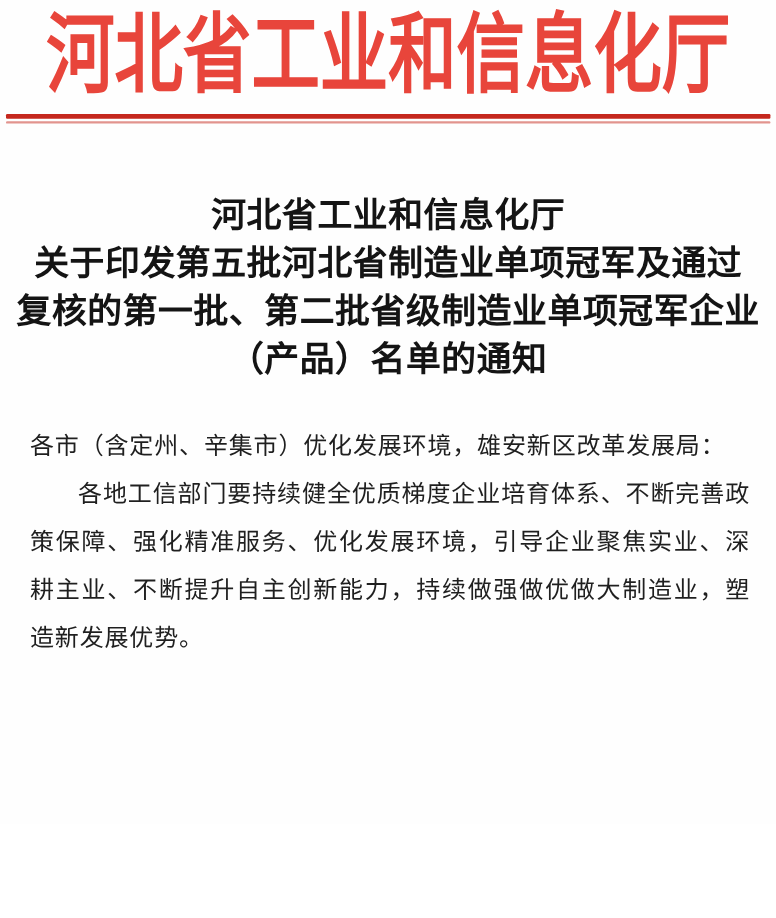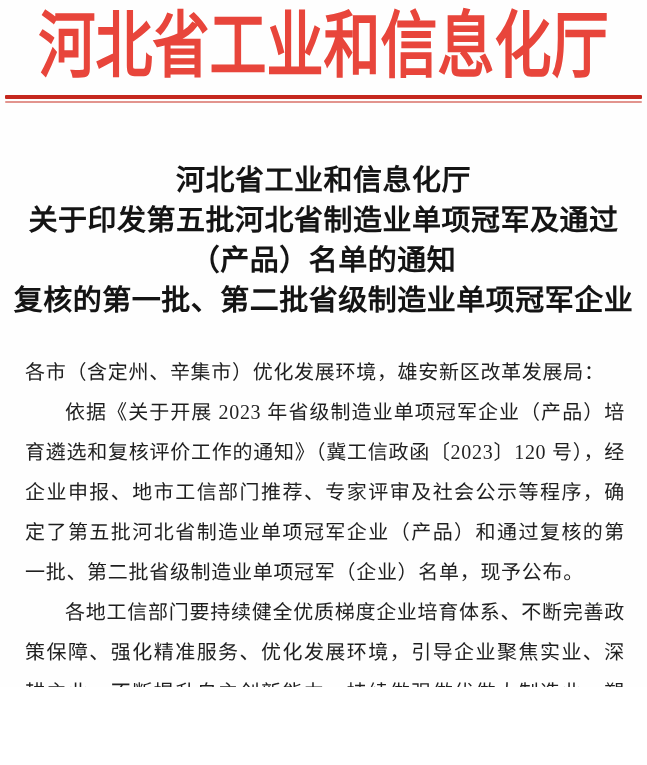--- a/index.html
+++ b/index.html
@@ -6,21 +6,21 @@
     margin: 0;
     padding: 0;
     background: #ffffff;
   }
   .page {
     position: relative;
     width: 647px;
     height: 687px;
     background: #fefefe;
     overflow: hidden;
-    font-family: Liberation Serif, serif;
+    font-family: Liberation Sans, sans-serif;
   }
 
   
   .letterhead {
     position: absolute;
     top: 8px;
     left: 0;
     right: 0;
     text-align: center;
   }
@@ -101,23 +101,22 @@
   </div>
 
   <div class="red-rule">
     <div class="rule-thick"></div>
     <div class="rule-thin"></div>
   </div>
 
   <div class="doc-title">
     <div class="title-line">河北省工业和信息化厅</div>
     <div class="title-line">关于印发第五批河北省制造业单项冠军及通过</div>
+    <div class="title-line">复核的第一批、第二批省级制造业单项冠军企业</div>
     <div class="title-line">（产品）名单的通知</div>
-    <div class="title-line">复核的第一批、第二批省级制造业单项冠军企业</div>
   </div>
 
   <div class="doc-body">
     <p>各市（含定州、辛集市）优化发展环境，雄安新区改革发展局：</p>
-    <p class="indented">依据《关于开展 2023 年省级制造业单项冠军企业（产品）培育遴选和复核评价工作的通知》（冀工信政函〔2023〕120 号），经企业申报、地市工信部门推荐、专家评审及社会公示等程序，确定了第五批河北省制造业单项冠军企业（产品）和通过复核的第一批、第二批省级制造业单项冠军（企业）名单，现予公布。</p>
     <p class="indented">各地工信部门要持续健全优质梯度企业培育体系、不断完善政策保障、强化精准服务、优化发展环境，引导企业聚焦实业、深耕主业、不断提升自主创新能力，持续做强做优做大制造业，塑造新发展优势。</p>
   </div>
 
 </div>
 
 </body></html>

